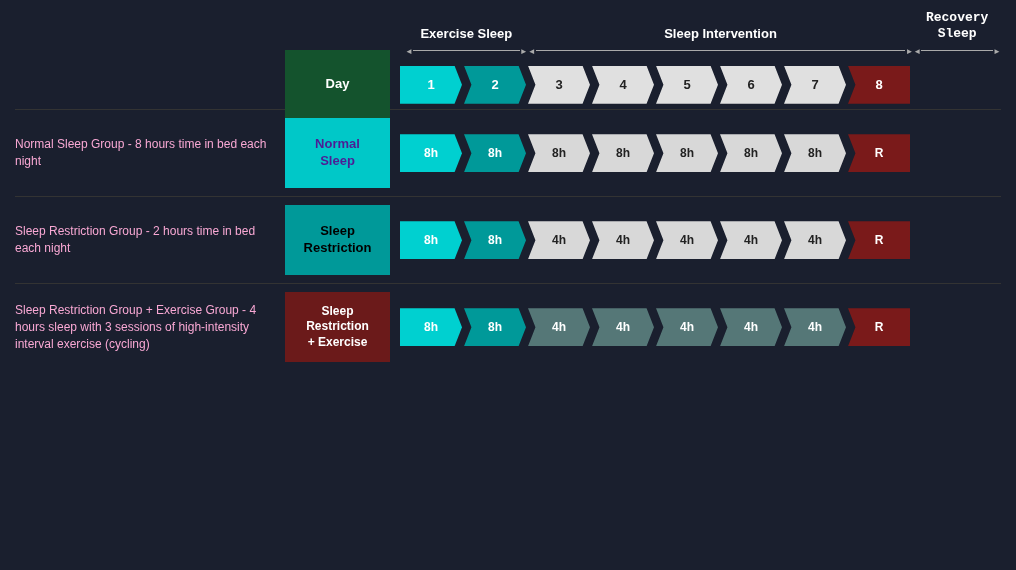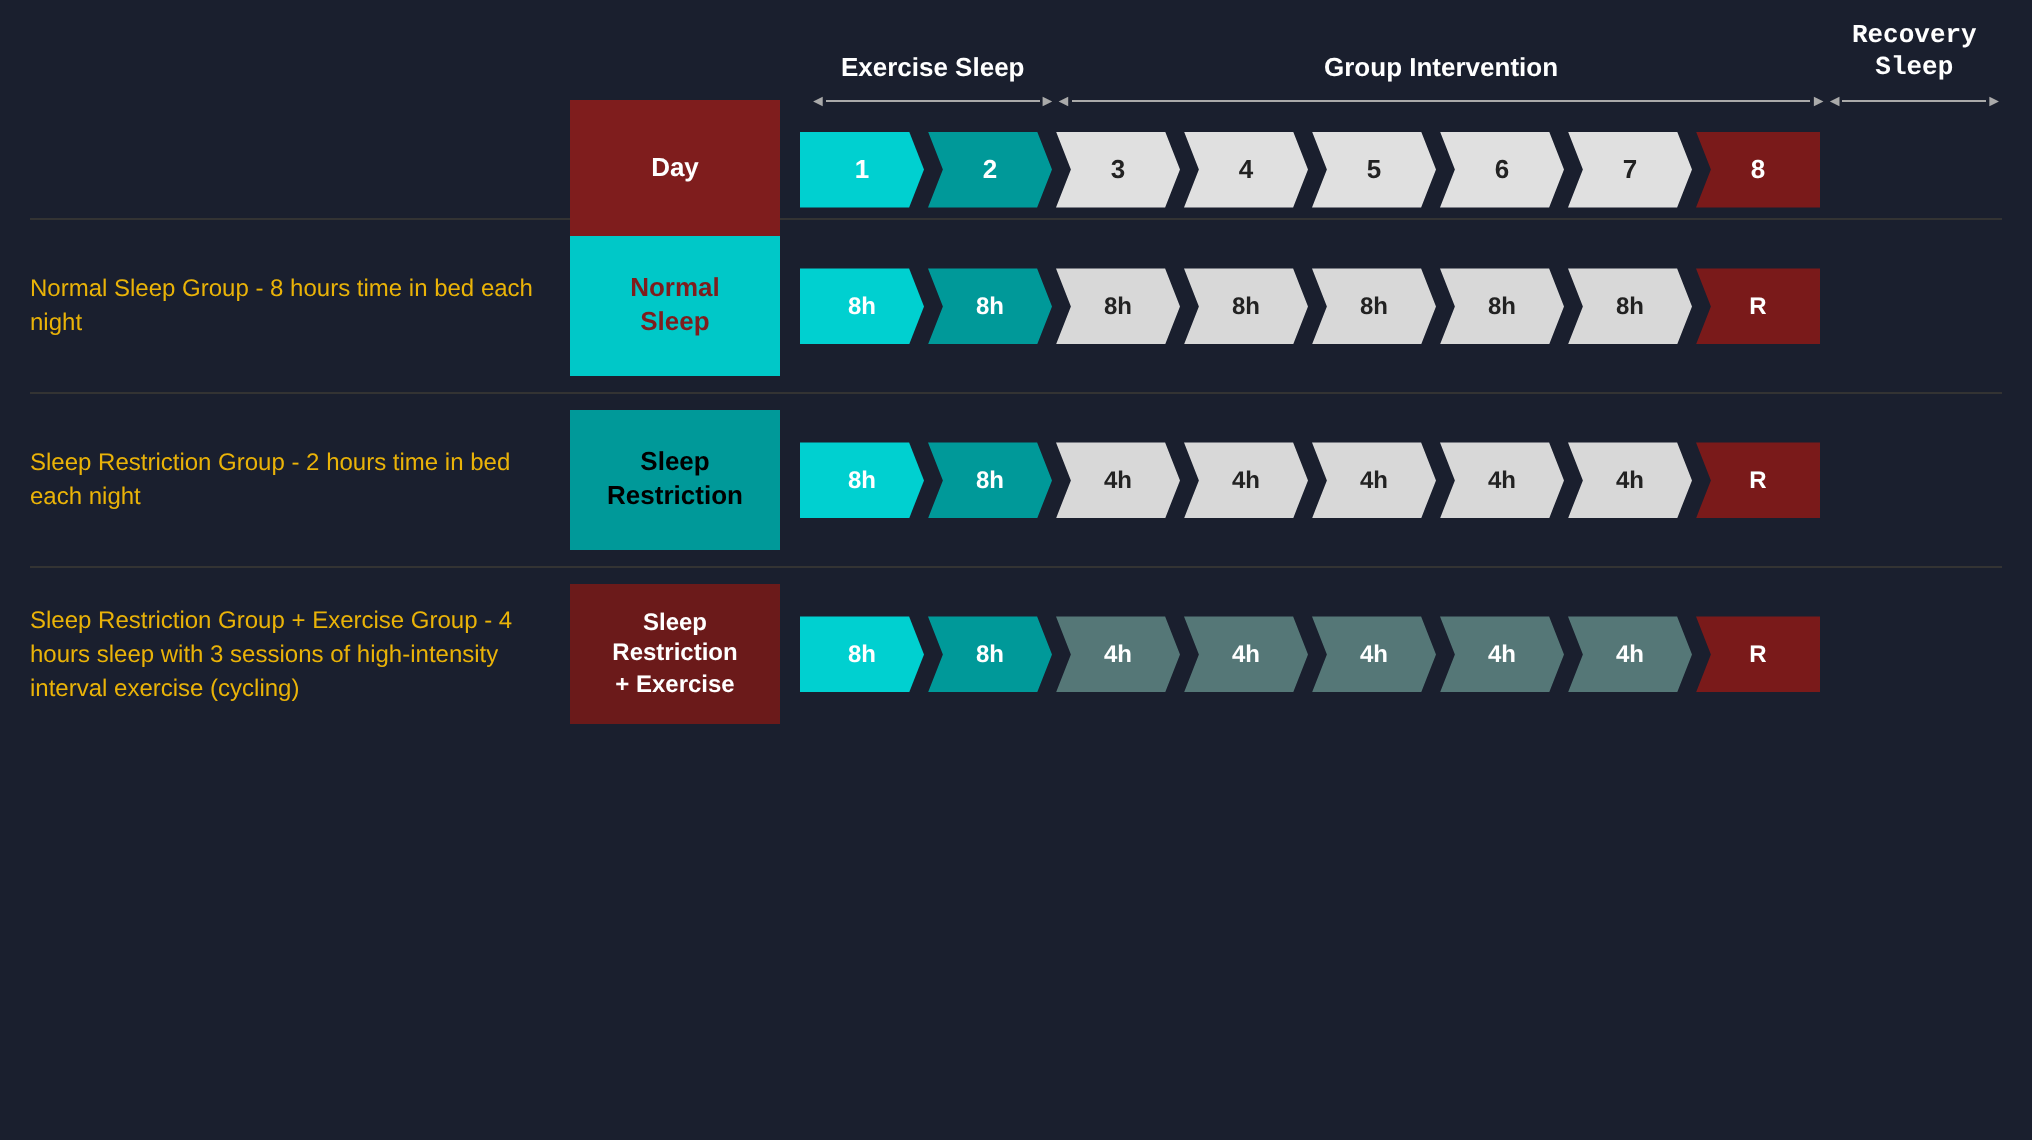--- a/index.html
+++ b/index.html
@@ -94,41 +94,41 @@
       display: flex;
       align-items: center;
       height: 50px;
       border-bottom: 1px solid #333;
     }
 
     .left-label {
       width: 270px;
       padding-right: 10px;
       font-size: 12px;
-      color: #eab308;
+      color: #f9a8d4;
       line-height: 1.4;
     }
 
     .group-label-box {
       width: 105px;
       min-height: 70px;
       display: flex;
       align-items: center;
       justify-content: center;
       font-size: 13px;
       font-weight: bold;
       text-align: center;
       padding: 8px 4px;
       line-height: 1.3;
     }
 
-    .label-normal { background-color: #00c8c8; color: #7f1d1d; }
+    .label-normal { background-color: #00c8c8; color: #4c1d95; }
     .label-restriction { background-color: #009999; color: #000; }
     .label-restriction-ex { background-color: #6b1a1a; color: #fff; }
-    .label-day { background-color: #7f1d1d; color: #fff; }
+    .label-day { background-color: #14532d; color: #fff; }
 
     .chevrons-row {
       display: flex;
       align-items: center;
       margin-left: 10px;
       flex: 1;
     }
 
     
     .chev-shape {
@@ -170,21 +170,21 @@
 
     .data-row:last-child { border-bottom: none; }
   </style>
 </head>
 <body>
 
 <div class="container">
 
   <div class="header-row">
     <div class="phase-label phase-baseline">Exercise Sleep</div>
-    <div class="phase-label phase-intervention">Group Intervention</div>
+    <div class="phase-label phase-intervention">Sleep Intervention</div>
     <div class="phase-label phase-recovery">Recovery<br>Sleep</div>
   </div>
 
   <div class="arrow-row">
     <div class="arrow-span arrow-baseline">
       <span class="arrow-head-left"></span>
       <div class="arrow-line"></div>
       <span class="arrow-head-right"></span>
     </div>
     <div class="arrow-span arrow-intervention">

